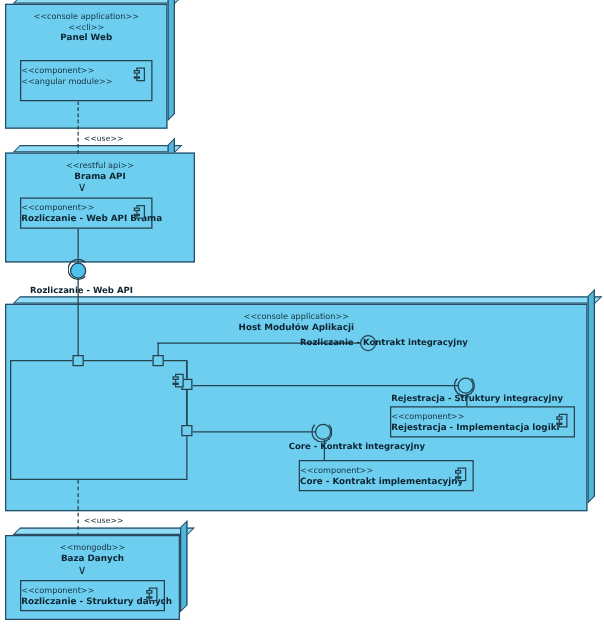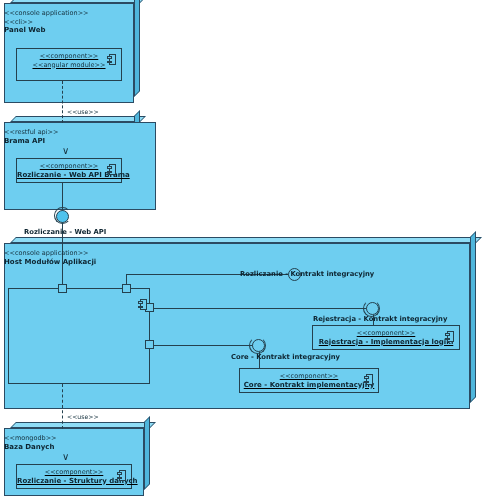--- a/index.html
+++ b/index.html
@@ -34,20 +34,21 @@
   }
   .node .topf{
     position:absolute;
     background:#8FDDF6;
     border:1px solid #2b4b63;
     box-sizing:border-box;
     z-index:1;
   }
   .node-hdr{
     position:absolute;left:0;right:0;
+    text-align:center;
     z-index:6;
     pointer-events:none;
   }
   .stereo{
     font-size:6.5px;
     color:#16323f;
     line-height:8.5px;
     white-space:nowrap;
   }
   .nname{
@@ -61,23 +62,21 @@
   
   .comp{
     position:absolute;
     background:#6ECEF0;
     border:1px solid #24414f;
     box-sizing:border-box;
     z-index:5;
   }
   .comp-txt{
     position:absolute;left:0;right:0;
-    text-align:center;
-    pointer-events:none;
-    text-decoration:underline;
+    pointer-events:none;
   }
   .comp-icon{
     position:absolute;
     width:9px;height:11px;
     right:5px;top:5px;
     z-index:7;
   }
   .comp-icon .body{
     position:absolute;left:2px;top:0;width:7px;height:11px;
     border:1px solid #24414f;background:#6ECEF0;box-sizing:border-box;
@@ -262,21 +261,21 @@
   <div class="ln lnv" style="left:126px;top:274px;height:11px;"></div>
   <div class="ln lnh" style="left:126px;top:274px;width:165px;"></div>
   <div class="ball" style="left:288px;top:268px;"></div>
   <div class="ilabel" style="left:240px;top:270px;">Rozliczanie - Kontrakt integracyjny</div>
 
   <div class="ln lnv" style="left:149px;top:289px;height:56px;"></div>
 
   <div class="ln lnh" style="left:154px;top:308px;width:214px;"></div>
   <div class="socket left-open" style="left:363px;top:300px;transform:rotate(-90deg);"></div>
   <div class="ball" style="left:366px;top:302px;"></div>
-  <div class="ilabel" style="left:313px;top:315px;">Rejestracja - Kontrakt integracyjny</div>
+  <div class="ilabel" style="left:313px;top:315px;">Rejestracja - Struktury integracyjny</div>
   <div class="ln lnv" style="left:373px;top:315px;height:10px;"></div>
 
   <div class="comp" style="left:312px;top:325px;width:148px;height:25px;">
     <div class="comp-icon">
       <div class="body"></div>
         <div class="tab t1"></div>
         <div class="tab t2"></div>
     </div>
     <div class="comp-txt" style="top:3px;">
       <div class="stereo">&lt;&lt;component&gt;&gt;</div>

